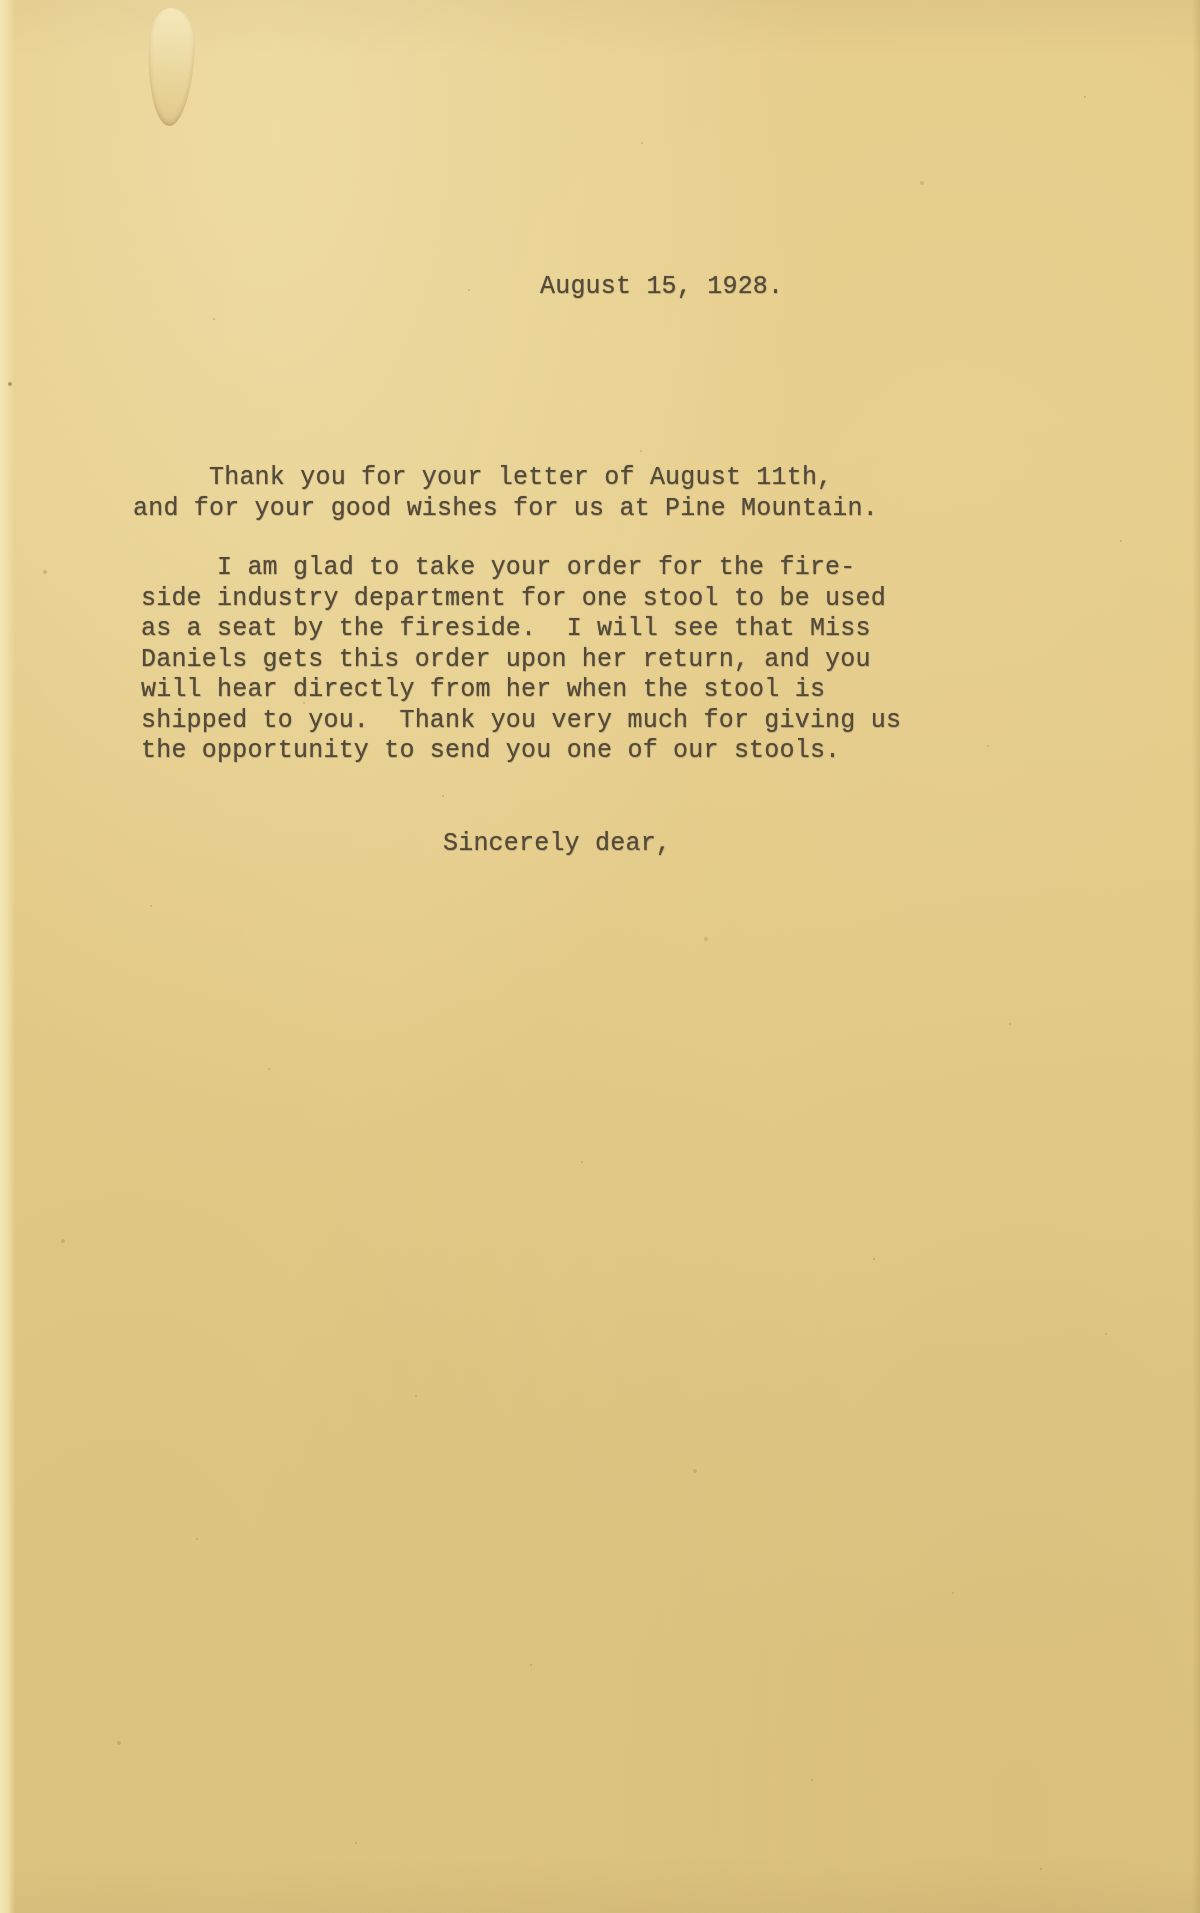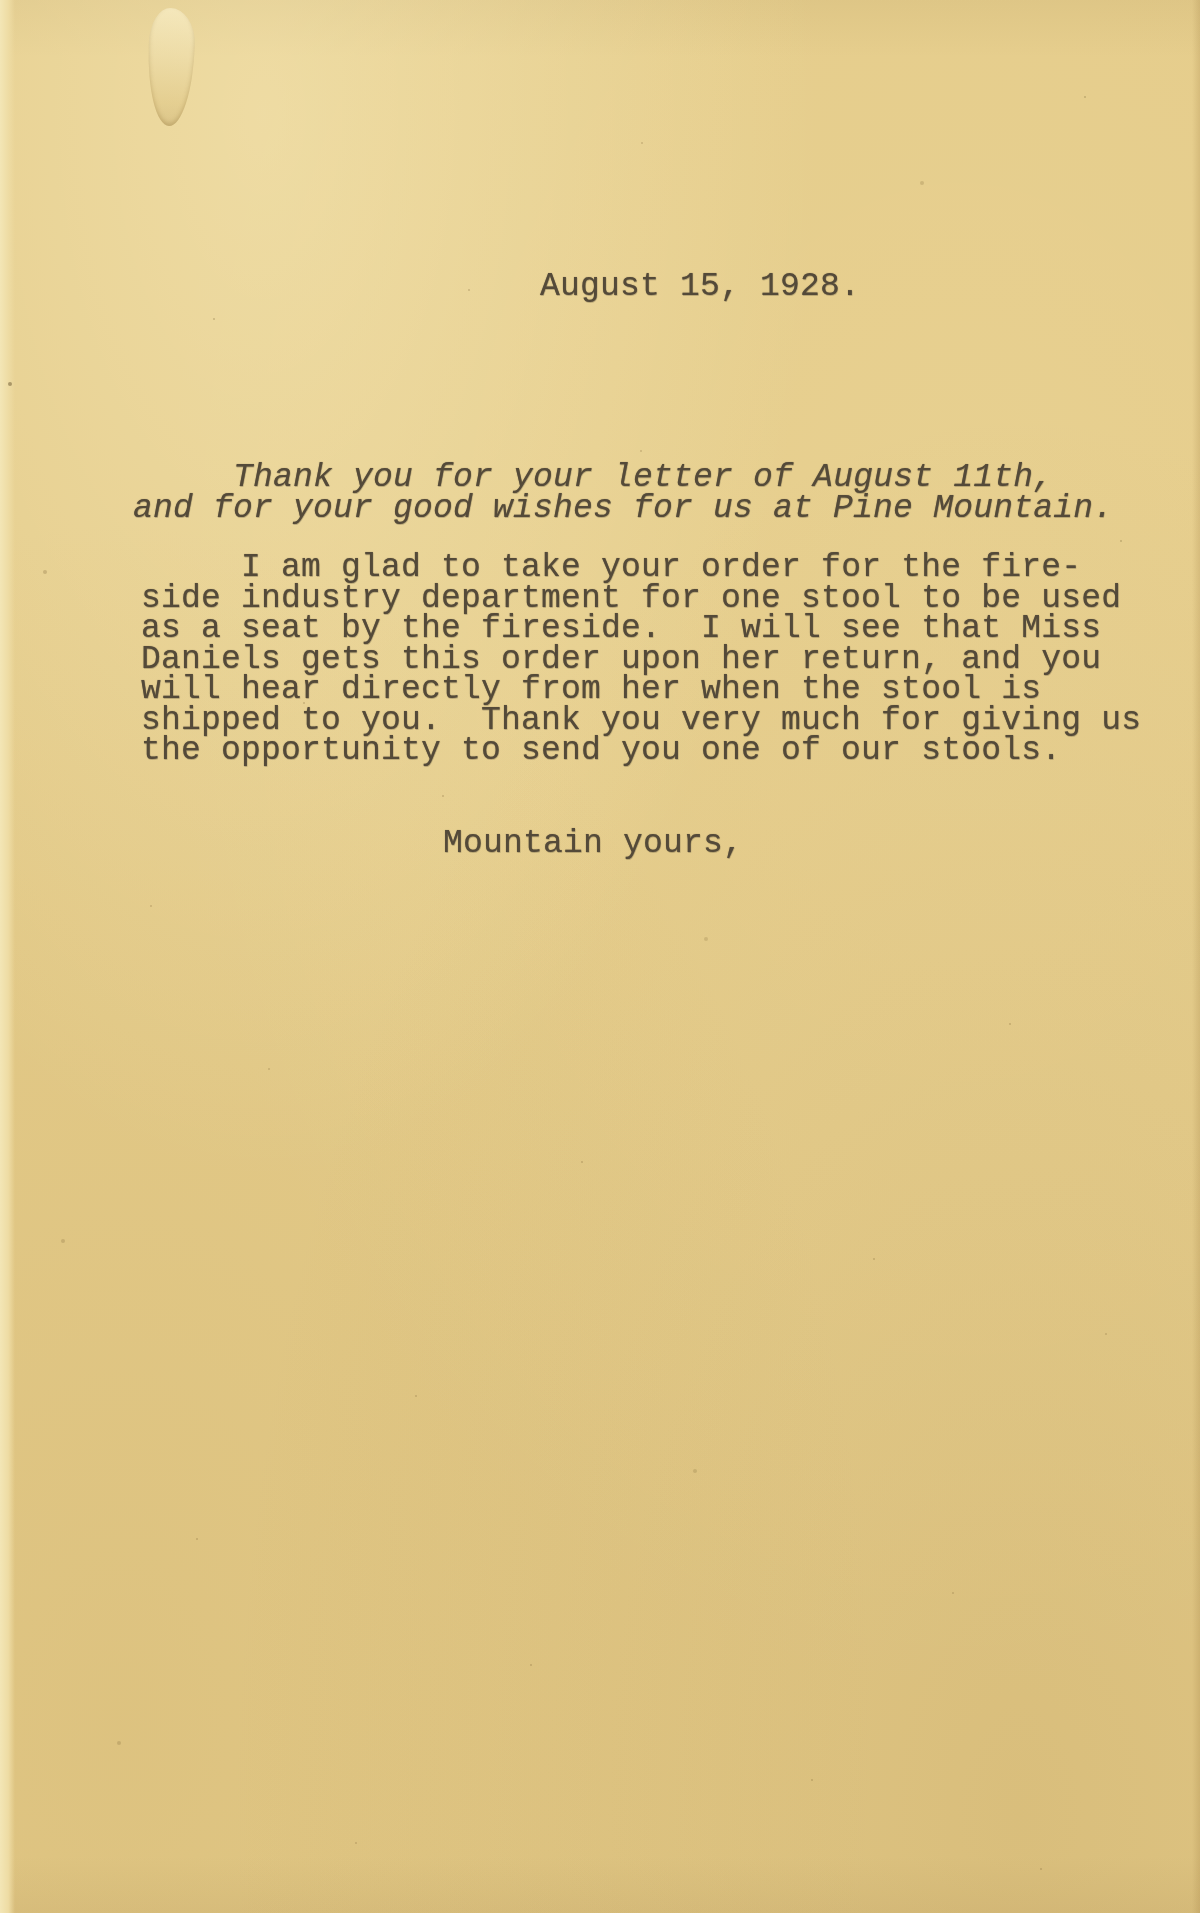--- a/index.html
+++ b/index.html
@@ -76,29 +76,29 @@
       118px 1742px 0 1px rgba(110,88,45,0.22),
       811px 1779px 0 0 rgba(110,88,45,0.28),
       355px 1842px 0 0 rgba(110,88,45,0.25),
       1040px 1868px 0 0 rgba(110,88,45,0.28),
       640px 450px 0 0 rgba(110,88,45,0.25),
       770px 620px 0 0 rgba(110,88,45,0.22);
   }
   .text {
     position: absolute;
     white-space: pre-wrap;
-    font-size: 33px;
+    font-size: 25px;
     line-height: 30.5px;
     letter-spacing: 0.2px;
     color: #544a39;
     text-shadow: 0 0 1px rgba(84,74,57,0.65), 0.5px 0.5px 0.5px rgba(84,74,57,0.25);
   }
   .date      { left: 540px; top: 272px; }
   .salutation{ left: 133px; top: 392px; }
-  .p1        { left: 133px; top: 463px; font-style: italic; }
+  .p1        { left: 133px; top: 463px; }
   .p2        { left: 141px; top: 553px; }
   .closing   { left: 443px; top: 829px; }
   .recipient { left: 133px; top: 1013px; }
 </style>
 </head>
 <body>
 
 <div class="page">
   <div class="edge-strip"></div>
   <div class="edge-right"></div>
@@ -108,14 +108,14 @@
   <div class="text date">August 15, 1928.</div>
   <div class="text p1">     Thank you for your letter of August 11th,
 and for your good wishes for us at Pine Mountain.</div>
   <div class="text p2">     I am glad to take your order for the fire-
 side industry department for one stool to be used
 as a seat by the fireside.  I will see that Miss
 Daniels gets this order upon her return, and you
 will hear directly from her when the stool is
 shipped to you.  Thank you very much for giving us
 the opportunity to send you one of our stools.</div>
-  <div class="text closing">Mountain yours,</div>
+  <div class="text closing">Sincerely dear,</div>
 </div>
 
 </body></html>

